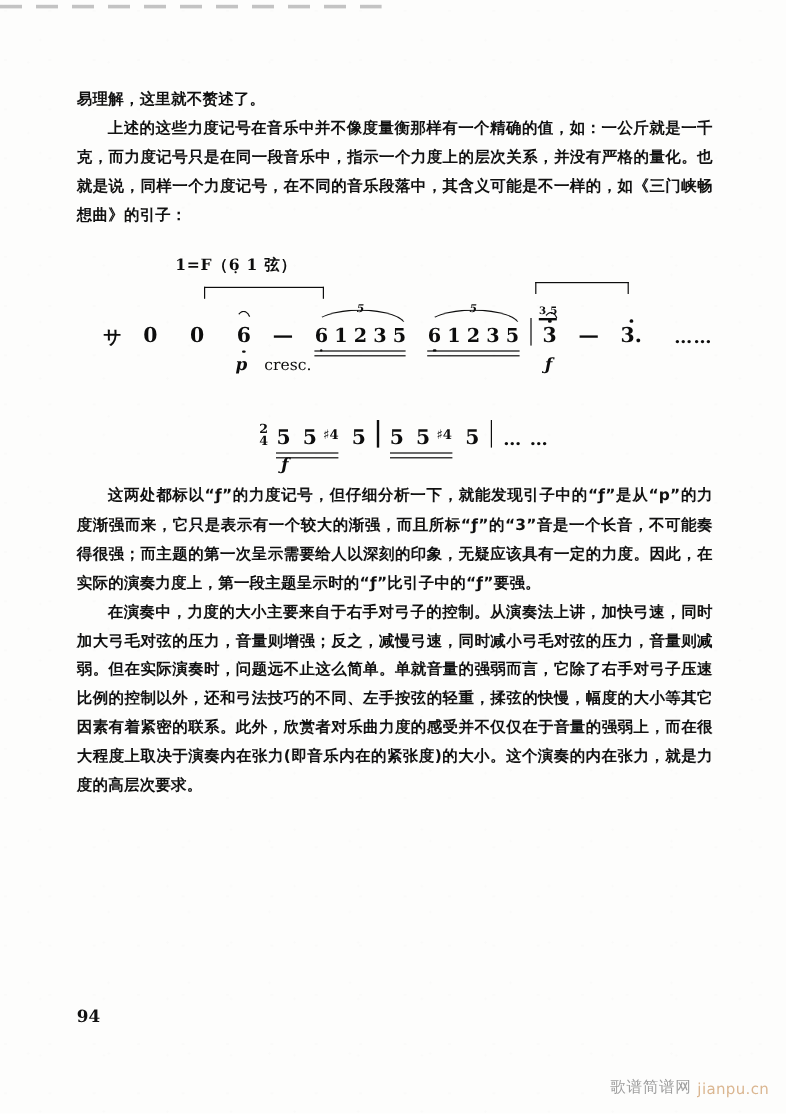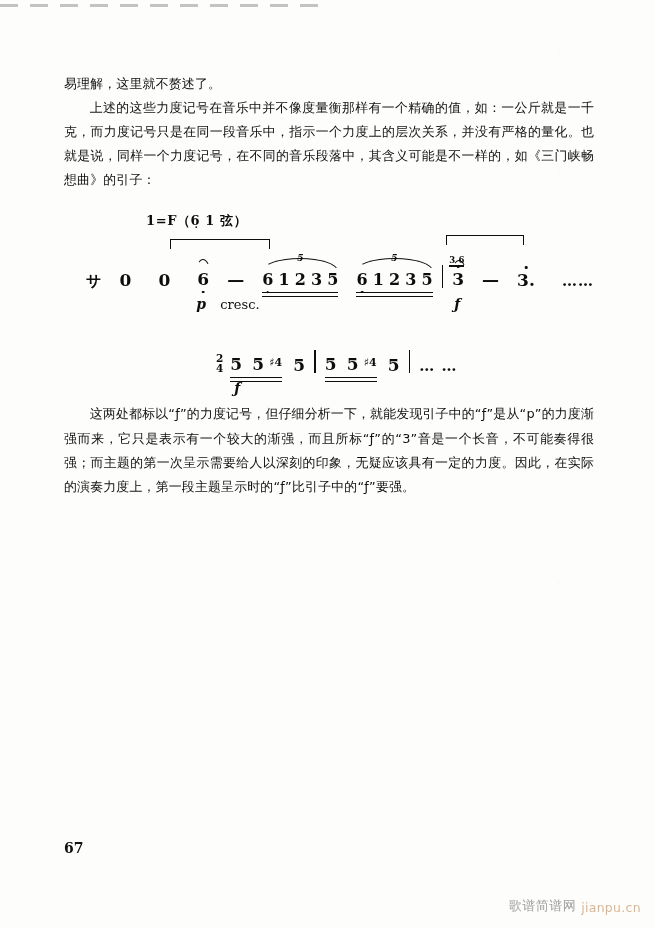--- a/index.html
+++ b/index.html
@@ -51,21 +51,21 @@
 
   
   .para {
     font-family: "DejaVu Sans", sans-serif;
     font-size: 12.9px;
     line-height: 24.1px;
     color: #111111;
     text-align: justify;
     text-justify: inter-character;
     letter-spacing: .2px;
-    font-weight: 400;
+    font-weight: 700;
     margin: 0;
     -webkit-font-smoothing: none;
   }
   .para.indent { text-indent: 2em; }
   .para.tight  { text-align: left; }
 
   .spacer-sm { height: 13px; }
   .spacer-md { height: 20px; }
   .spacer-lg { height: 28px; }
 
@@ -351,21 +351,21 @@
           <span class="note sm">2</span>
           <span class="note sm">3</span>
           <span class="note sm">5</span>
           <span class="beam1"></span>
           <span class="beam2"></span>
         </span>
 
         <span class="barline"></span>
 
         <span class="group">
-          <span class="grace">3 6</span>
+          <span class="grace">3 5</span>
           <span class="grace-rule"></span>
           <span class="slur" style="width:12px;left:0px;top:-10px;"></span>
           <span class="note dot-above">3</span>
           <span class="dyn" style="left:2px;top:26px;">ƒ</span>
         </span>
 
         <span class="bracket" style="left:360px;width:76px;top:-8px;"></span>
 
         <span class="gap-m"></span>
         <span class="note">—</span>
@@ -418,24 +418,25 @@
 
         <span class="note dots-ellipsis">… …</span>
       </div>
     </div>
 
     <div class="spacer-lg"></div>
 
     <p class="para indent">这两处都标以“ƒ”的力度记号，但仔细分析一下，就能发现引子中的“ƒ”是从“p”的力度渐强而来，它只是表示有一个较大的渐强，而且所标“ƒ”的“3”音是一个长音，不可能奏得很强；而主题的第一次呈示需要给人以深刻的印象，无疑应该具有一定的力度。因此，在实际的演奏力度上，第一段主题呈示时的“ƒ”比引子中的“ƒ”要强。</p>
 
 
+    <p class="para indent">在演奏中，力度的大小主要来自于右手对弓子的控制。从演奏法上讲，加快弓速，同时加大弓毛对弦的压力，音量则增强；反之，减慢弓速，同时减小弓毛对弦的压力，音量则减弱。但在实际演奏时，问题远不止这么简单。单就音量的强弱而言，它除了右手对弓子压速比例的控制以外，还和弓法技巧的不同、左手按弦的轻重，揉弦的快慢，幅度的大小等其它因素有着紧密的联系。此外，欣赏者对乐曲力度的感受并不仅仅在于音量的强弱上，而在很大程度上取决于演奏内在张力(即音乐内在的紧张度)的大小。这个演奏的内在张力，就是力度的高层次要求。</p>
 
 
   </div>
 
-  <div id="page-number">67</div>
+  <div id="page-number">94</div>
 
   <div id="watermark">
     <span class="wm-cn">歌谱简谱网</span>
     <span class="wm-en">jianpu.cn</span>
   </div>
 
 </div>
 
 </body></html>

